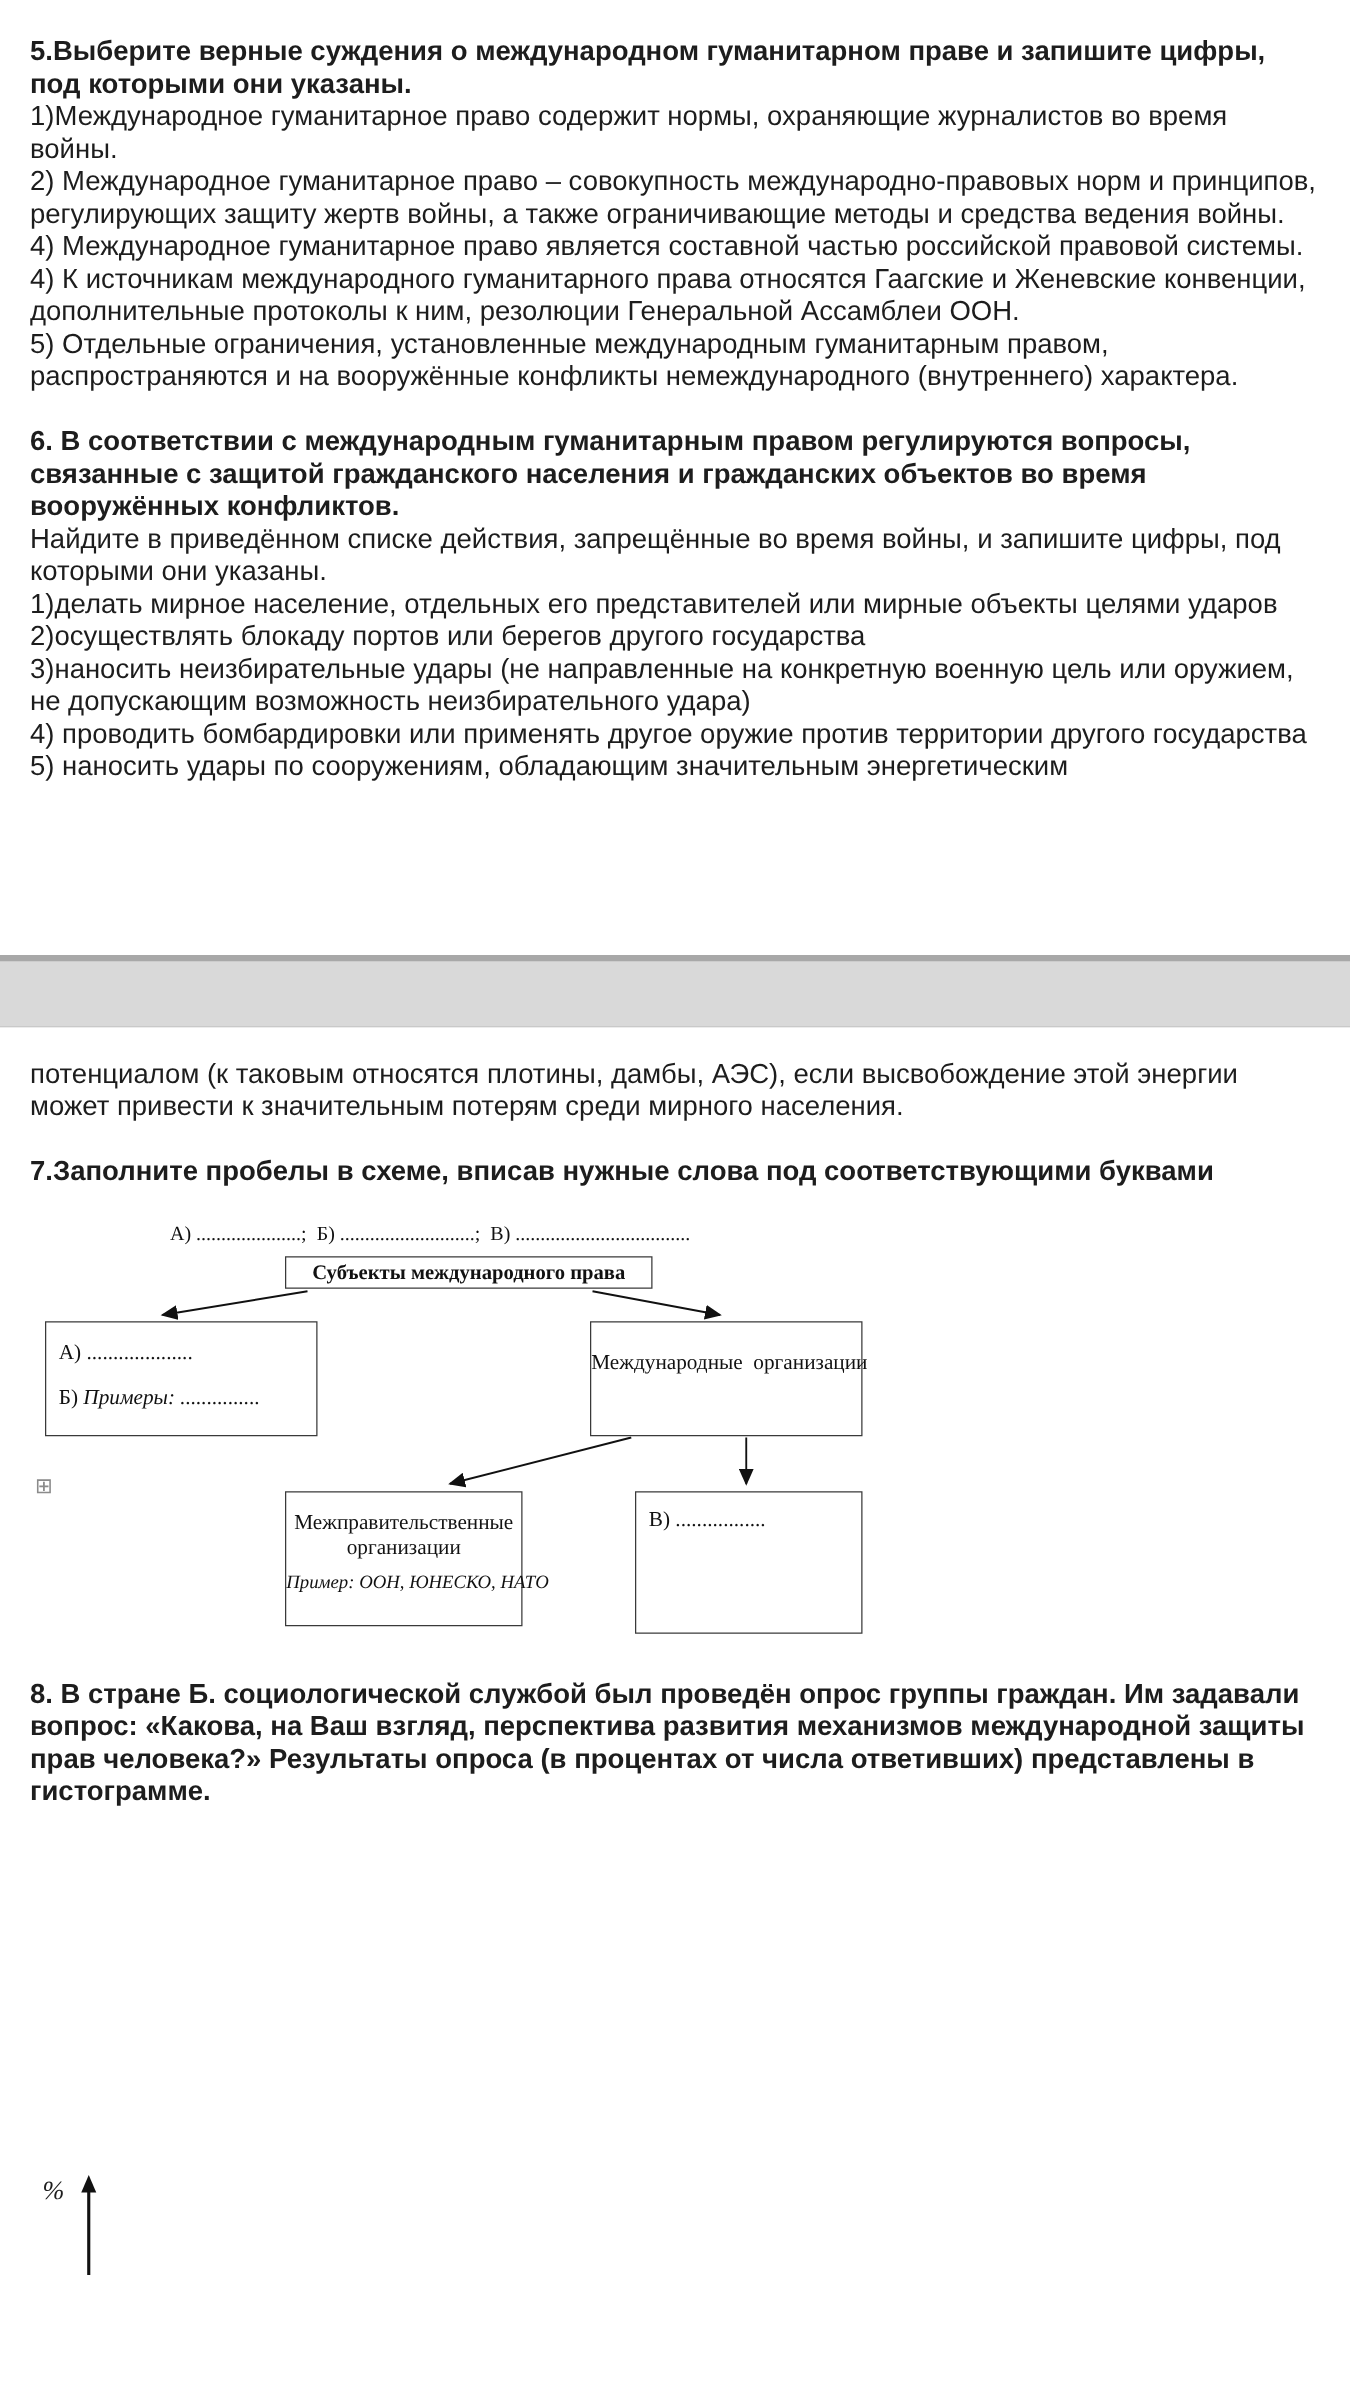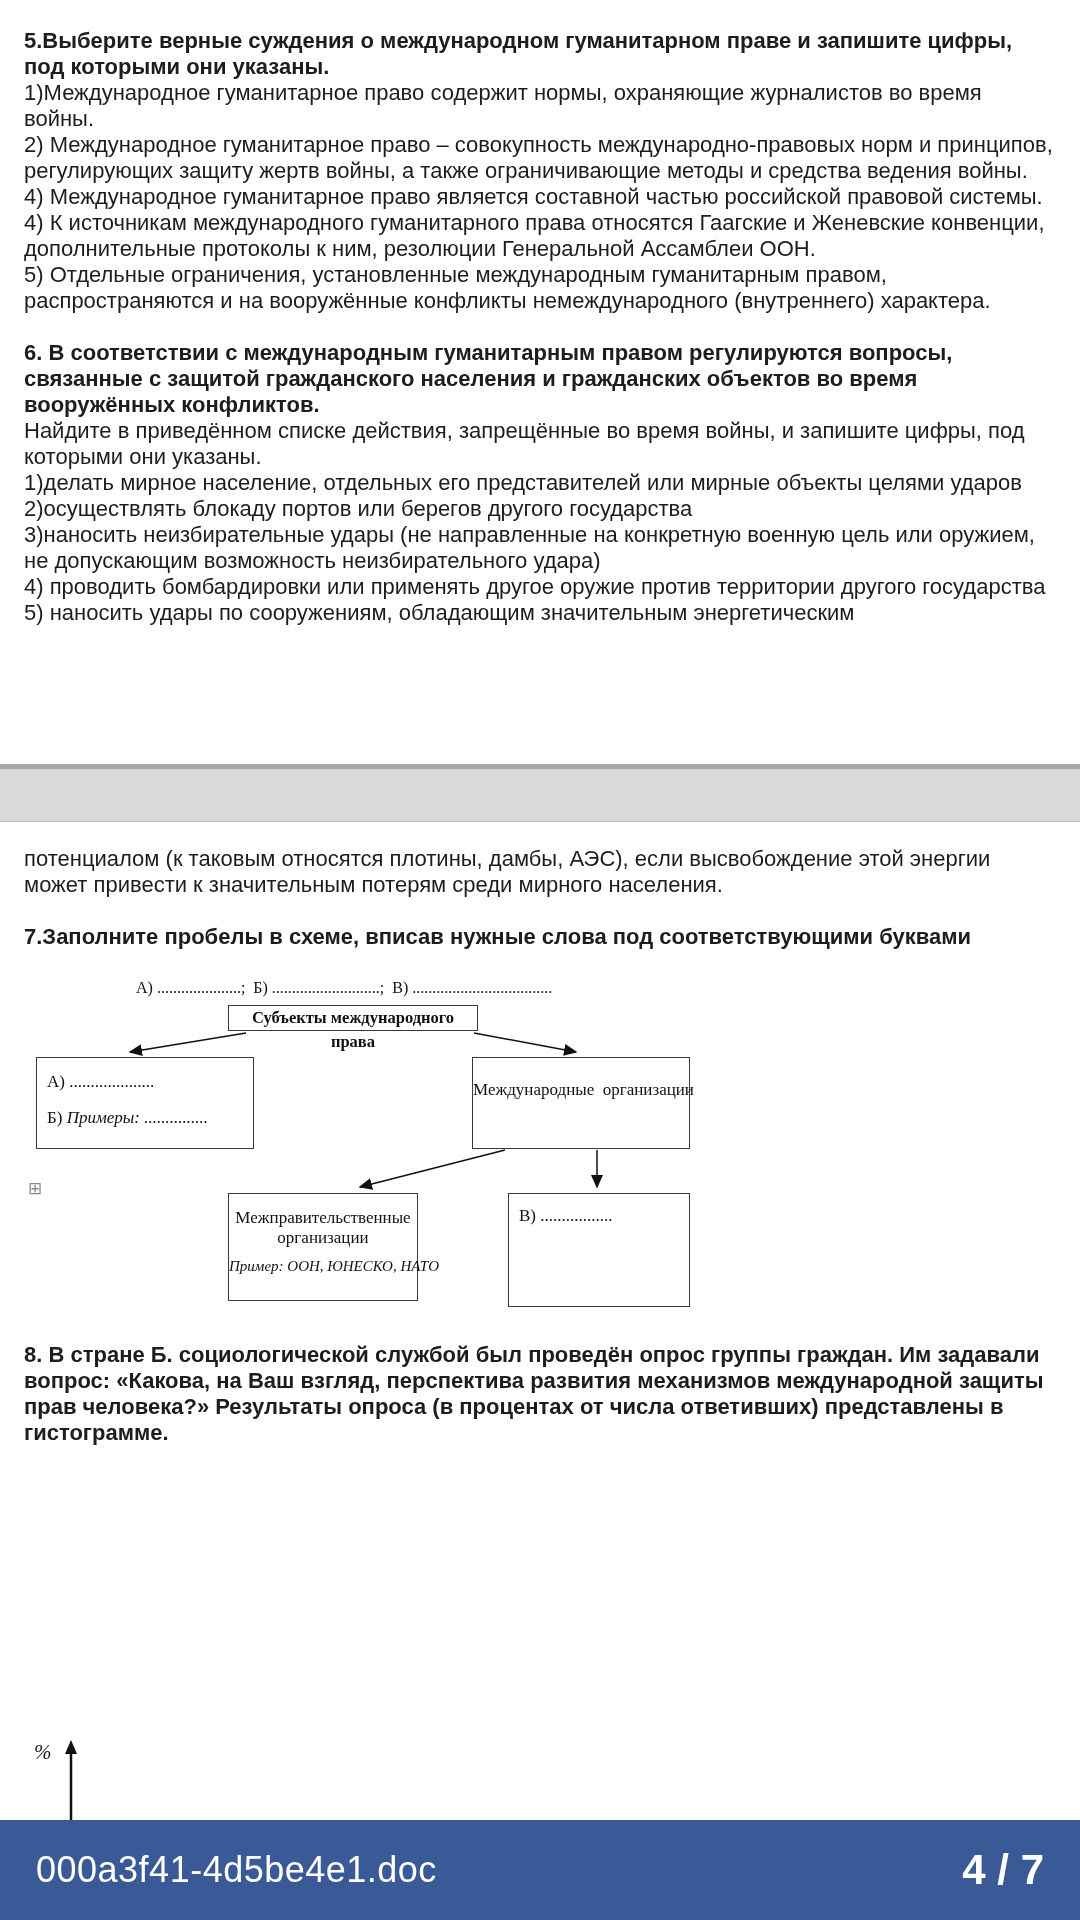--- a/index.html
+++ b/index.html
@@ -18,21 +18,21 @@
   .page-break { position:absolute; left:0; top:764px; width:1080px; height:58px;
                 background:#d9d9d9; border-top:5px solid #a8a8a8; border-bottom:1px solid #c4c4c4; }
 
   
   .diagram { position:relative; width:1032px; height:362px; margin-top:2px;
              font-family:"Liberation Serif",serif; color:#111; }
   .diagram .abs { position:absolute; }
   .caption1 { left:104px; top:4px; font-size:16px; }
   .caption2 { left:112px; top:27px; font-size:16px; white-space:pre; }
   .dbox { border:1px solid #3a3a3a; background:#fff; font-size:17px; }
-  .root-box { left:204px; top:53px; width:250px; height:26px; text-align:center;
+  .root-box { left:204px; top:53px; width:294px; height:26px; text-align:center;
               font-weight:bold; line-height:24px; font-size:16.5px; }
   .left-box { left:12px; top:105px; width:218px; height:92px; padding:14px 10px; }
   .left-box .l2 { margin-top:16px; }
   .right-box { left:448px; top:105px; width:218px; height:92px; padding-top:22px;
                text-align:center; white-space:pre; }
   .bl-box { left:204px; top:241px; width:190px; height:108px; padding-top:14px; text-align:center; }
   .bl-box .ex { margin-top:10px; font-style:italic; font-size:15px; white-space:nowrap; }
   .br-box { left:484px; top:241px; width:182px; height:114px; padding:12px 8px 0 10px; }
   .br-box .ex { margin-top:12px; font-style:italic; font-size:15.5px; line-height:21px; }
   .italic { font-style:italic; }
@@ -120,18 +120,14 @@
 
     <div class="axis-frag">
       <span class="pct">%</span>
       <svg width="22" height="80" viewBox="0 0 22 80">
         <polygon points="11,0 5,14 17,14" fill="#111"></polygon>
         <line x1="11" y1="10" x2="11" y2="80" stroke="#111" stroke-width="2.5"></line>
       </svg>
     </div>
   </div>
 
-  <div class="status-bar">
-    <span class="fname">000a3f41-4d5be4e1.doc</span>
-    <span class="pageno">4 / 7</span>
-  </div>
 
 </div>
 
 </body></html>

